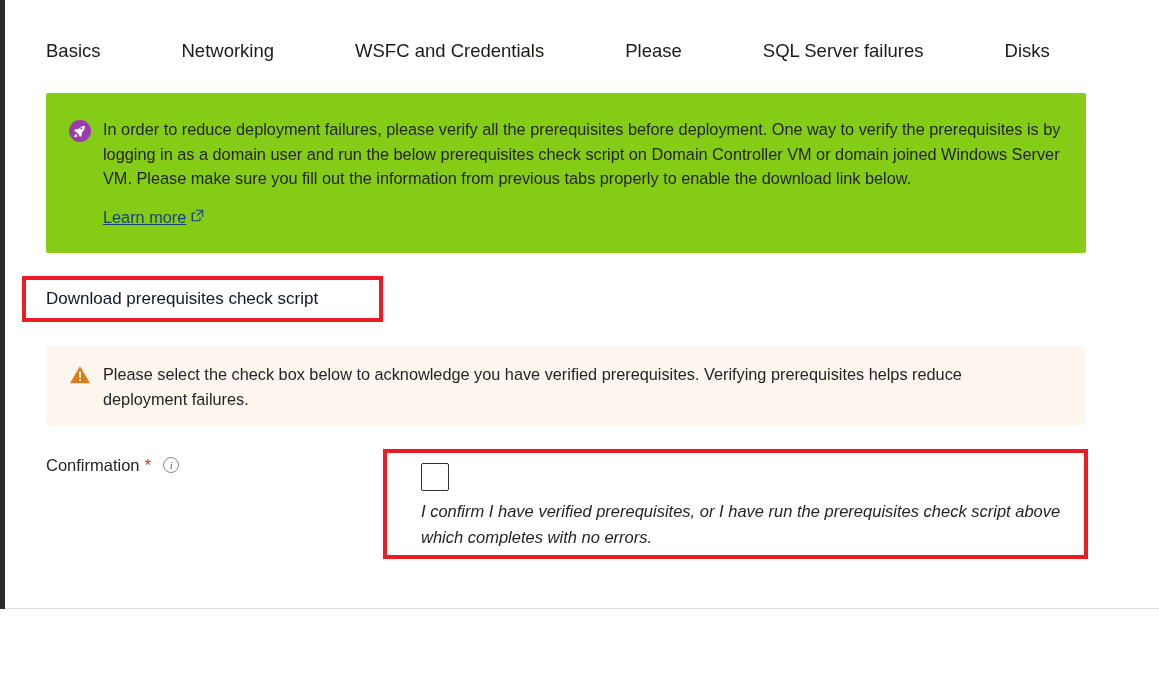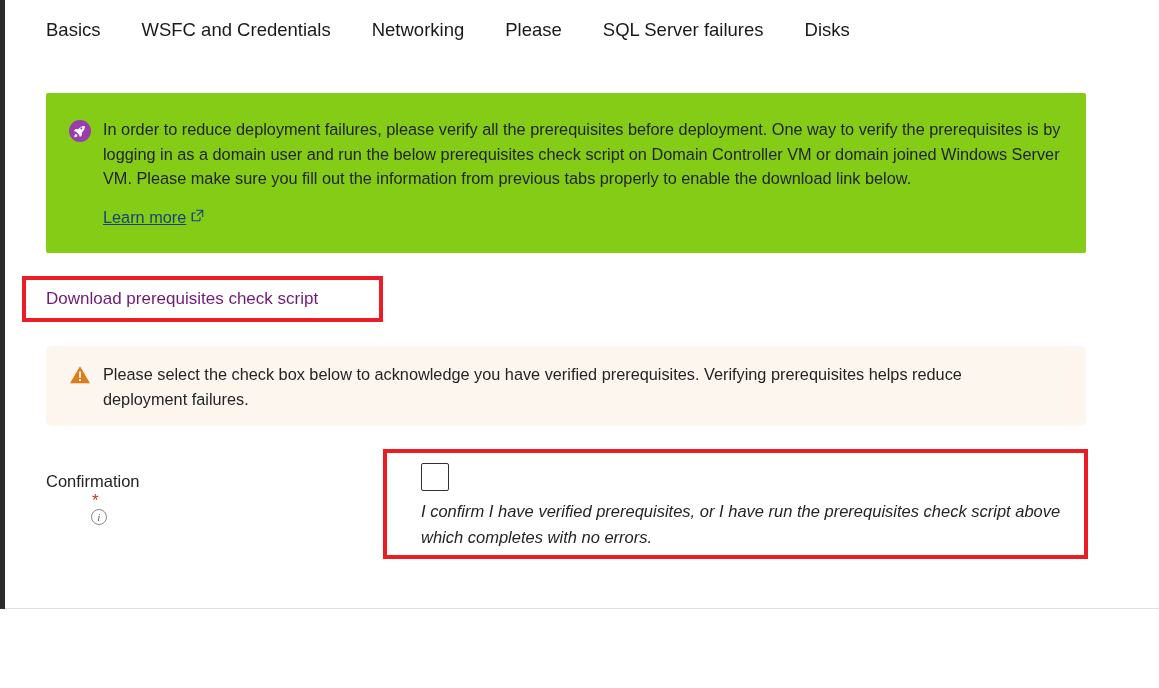--- a/index.html
+++ b/index.html
@@ -22,24 +22,25 @@
   .left-edge-strip {
     position: absolute;
     left: 0; top: 0;
     width: 5px; height: 688px;
     background: #2b2b2b;
   }
 
   
   .tabbar {
     position: absolute;
-    left: 46px; top: 18px;
+    left: 46px; top: 29px;
     width: 1100px; height: 48px;
     display: flex;
-    align-items: flex-start;
+    align-items: flex-end;
+    gap: 40px;
   }
   .tab {
     position: relative;
     font-size: 18.5px;
     line-height: 24px;
     color: #1b1a19;
     padding: 0 0 14px 0;
     margin-right: 41px;
     white-space: nowrap;
     cursor: pointer;
@@ -100,21 +101,21 @@
     margin-left: 5px;
     vertical-align: 1px;
   }
 
   
   .download-link {
     position: absolute;
     left: 46px; top: 287px;
     font-size: 17px;
     line-height: 24px;
-    color: #701a75;
+    color: #0f172a;
     cursor: pointer;
     white-space: nowrap;
   }
   .redbox {
     position: absolute;
     border: 4px solid #ec1c24;
     background: transparent;
     pointer-events: none;
   }
   .redbox-download {
@@ -150,27 +151,26 @@
   .warn-text {
     font-size: 16.3px;
     line-height: 24.5px;
     color: #242424;
     max-width: 940px;
   }
 
   
   .confirm-label {
     position: absolute;
-    left: 46px; top: 470px;
+    left: 46px; top: 454px;
     font-size: 16.5px;
     line-height: 22px;
     color: #242424;
     display: flex;
     align-items: center;
-    flex-direction: column;
   }
   .req-star {
     color: #c0392b;
     margin-left: 5px;
     font-size: 17px;
     line-height: 17px;
   }
   .info-circle {
     display: inline-flex;
     align-items: center;
@@ -223,22 +223,22 @@
 </style>
 </head>
 <body>
 
 <div id="root">
 
   <div class="left-edge-strip"></div>
 
   <div class="tabbar">
     <div class="tab">Basics</div>
+    <div class="tab">Networking</div>
     <div class="tab">WSFC and Credentials</div>
-    <div class="tab">Networking</div>
     <div class="tab">Please</div>
     <div class="tab">SQL Server failures</div>
     <div class="tab">Disks</div>
   </div>
 
   <div class="info-banner">
     <div class="banner-inner">
       <div class="rocket-icon">
         <svg width="14" height="14" viewBox="0 0 14 14" aria-hidden="true">
           <path d="M11.9 2.1c-2.1-.3-4.1.5-5.5 1.9L5.2 5.2 3.1 4.9c-.2 0-.4 0-.5.2L1.2 6.5c-.2.2-.1.6.2.7l1.8.6 2.9 2.9.6 1.8c.1.3.5.4.7.2l1.4-1.4c.1-.1.2-.3.2-.5l-.3-2.1 1.2-1.2c1.4-1.4 2.2-3.4 1.9-5.5 0-.1-.1-.2-.2-.2zM9.1 4.9a1 1 0 1 1-1.4-1.4 1 1 0 0 1 1.4 1.4z" fill="#ffffff"></path>

